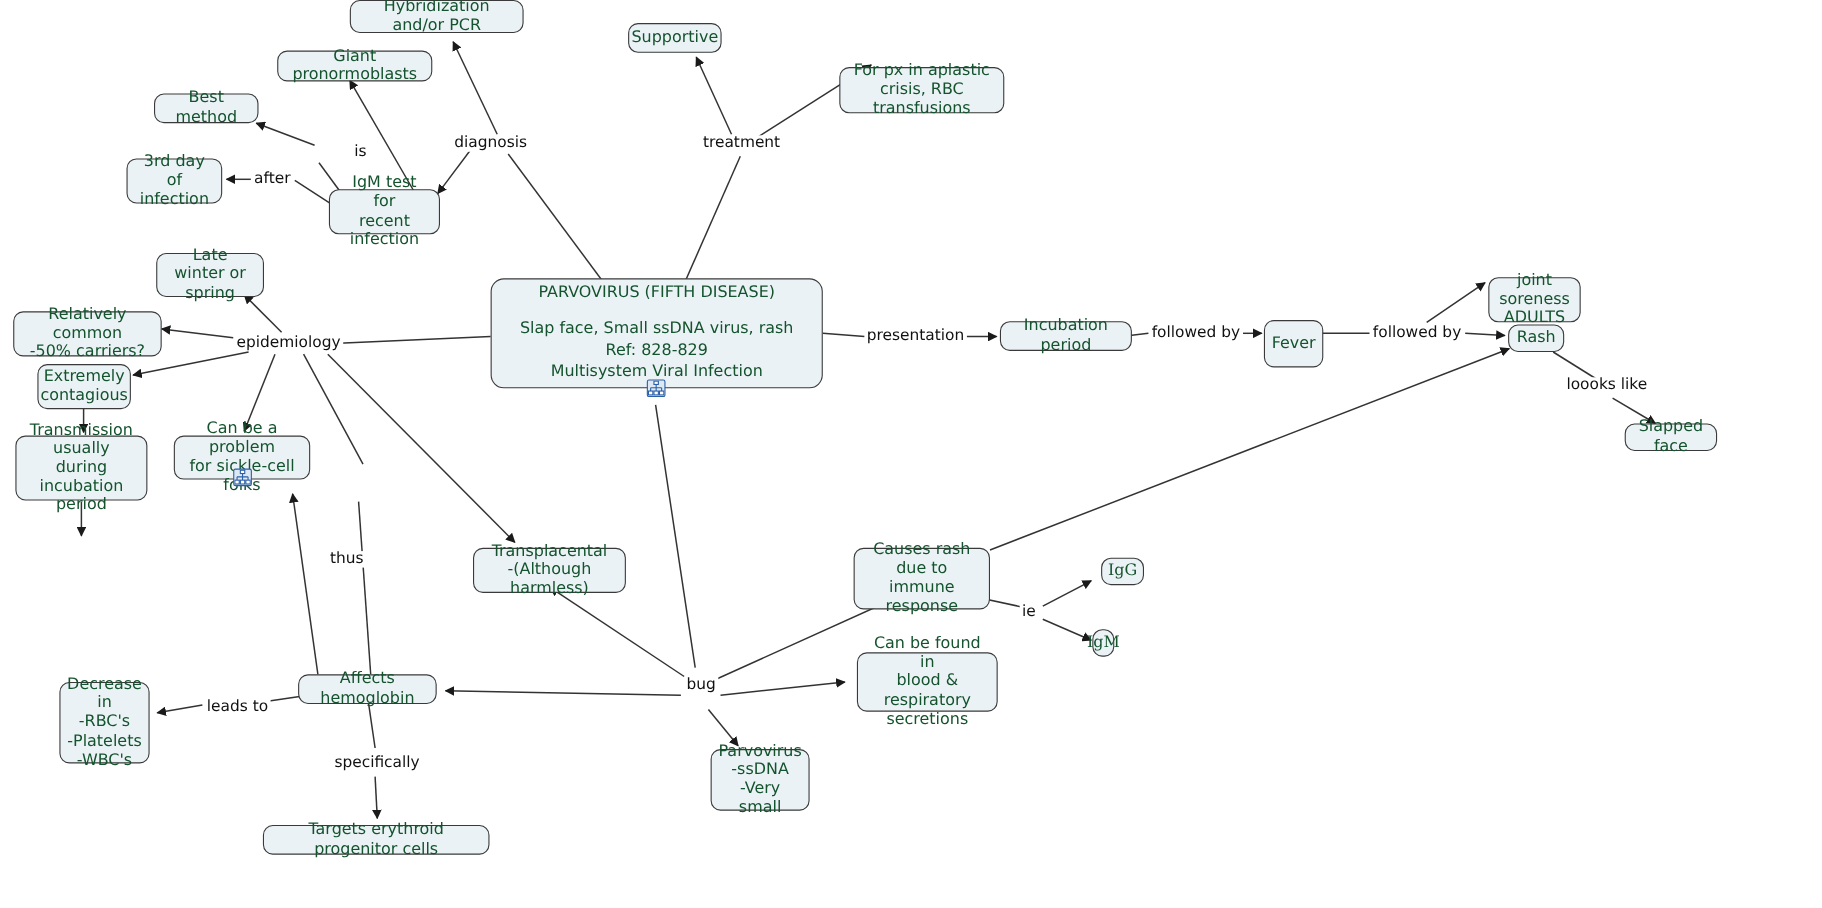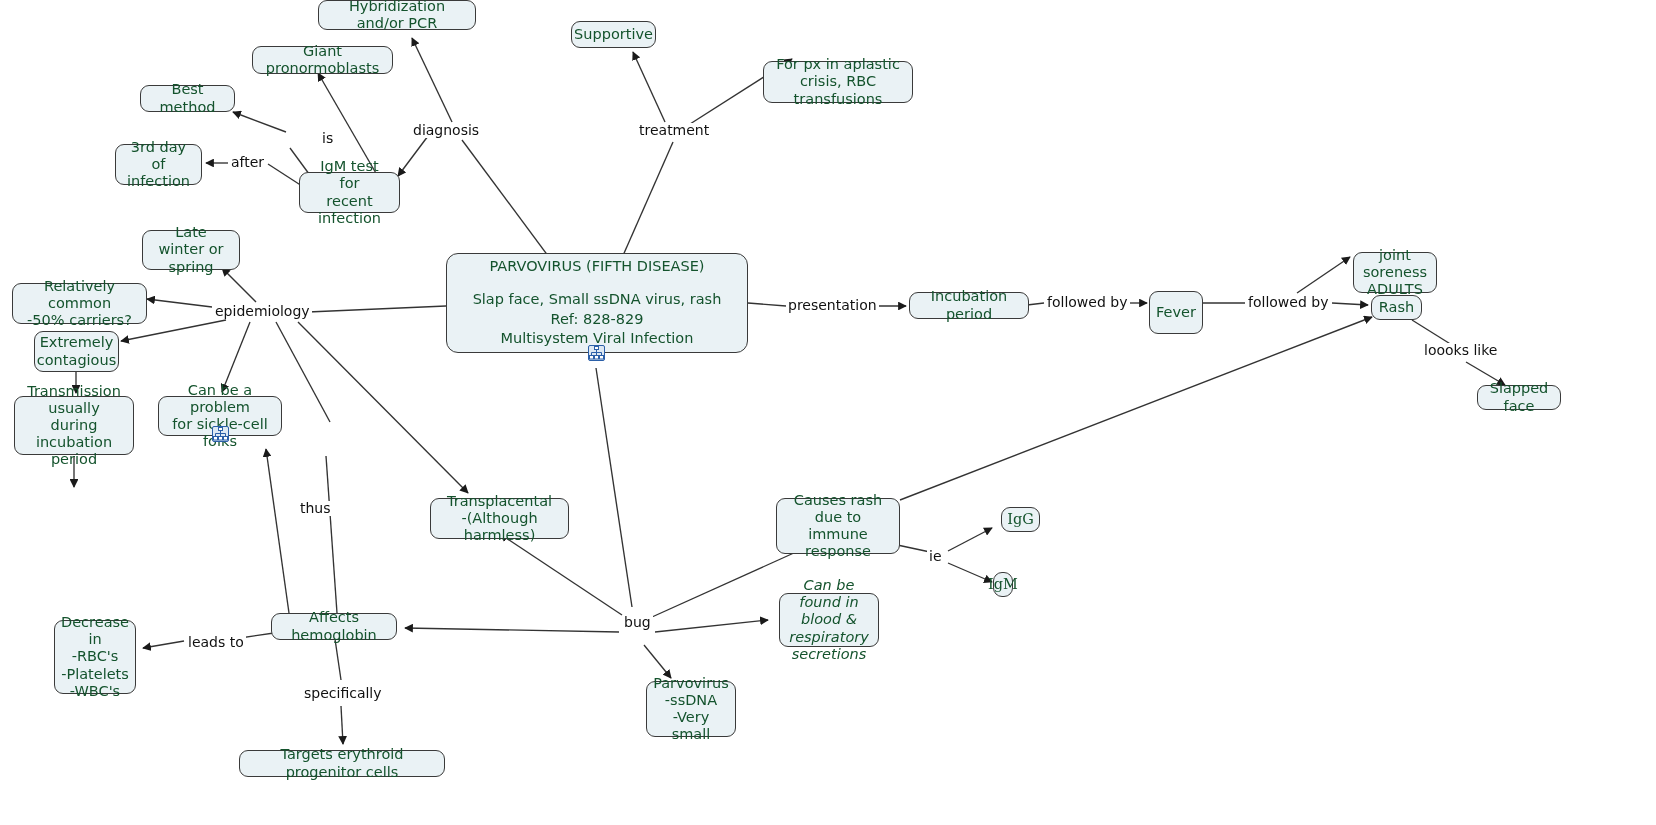--- a/index.html
+++ b/index.html
@@ -214,21 +214,21 @@
 -RBC's
 -Platelets
 -WBC's</div>
 
   <div class="node" style="left:239px; top:750px; width:206px; height:27px;">Targets erythroid progenitor cells</div>
 
   <div class="node" style="left:646px; top:681px; width:90px; height:56px;">Parvovirus
 -ssDNA
 -Very small</div>
 
-  <div class="node" style="left:779px; top:593px; width:100px; height:54px;font-style:italic;">Can be found in
+  <div class="node" style="left:779px; top:593px; width:128px; height:54px;">Can be found in
 blood &amp; respiratory
 secretions</div>
 
   <div class="node" style="left:776px; top:498px; width:124px; height:56px;">Causes rash due to
 immune response</div>
 
   <div class="node serif" style="left:1001px; top:507px; width:39px; height:25px;">IgG</div>
 
   <div class="node serif" style="left:993px; top:572px; width:20px; height:25px;">IgM</div>
 

